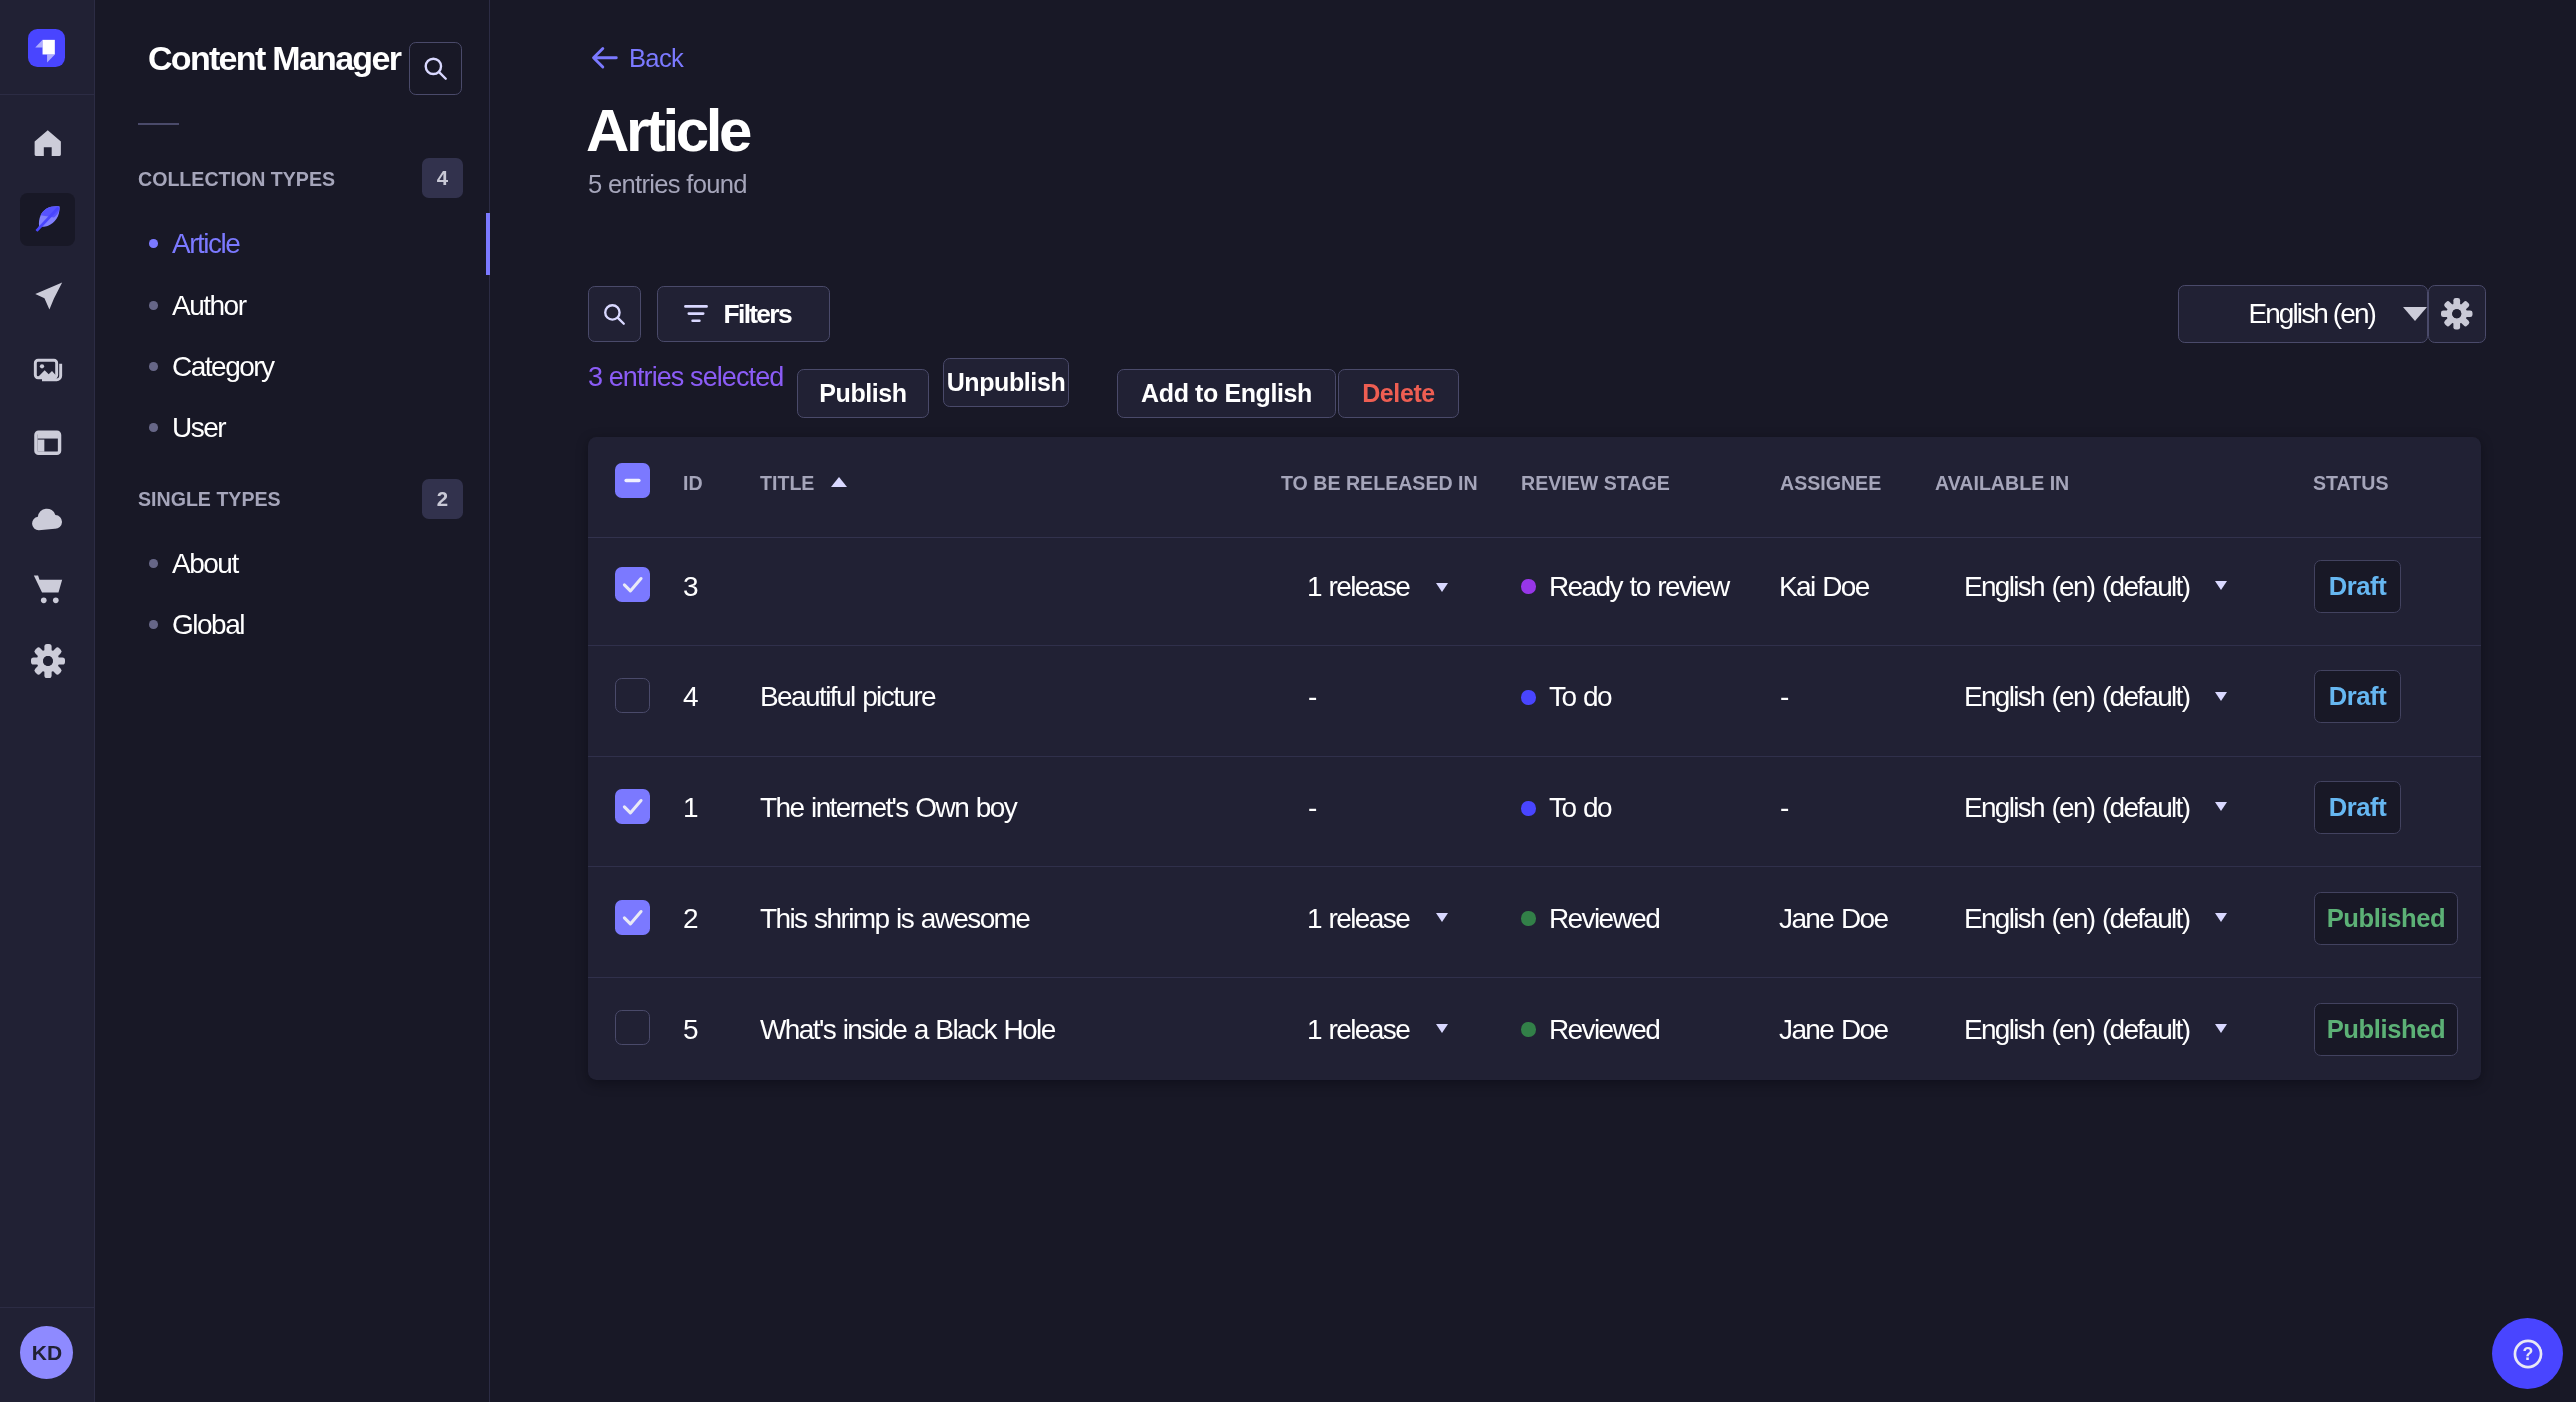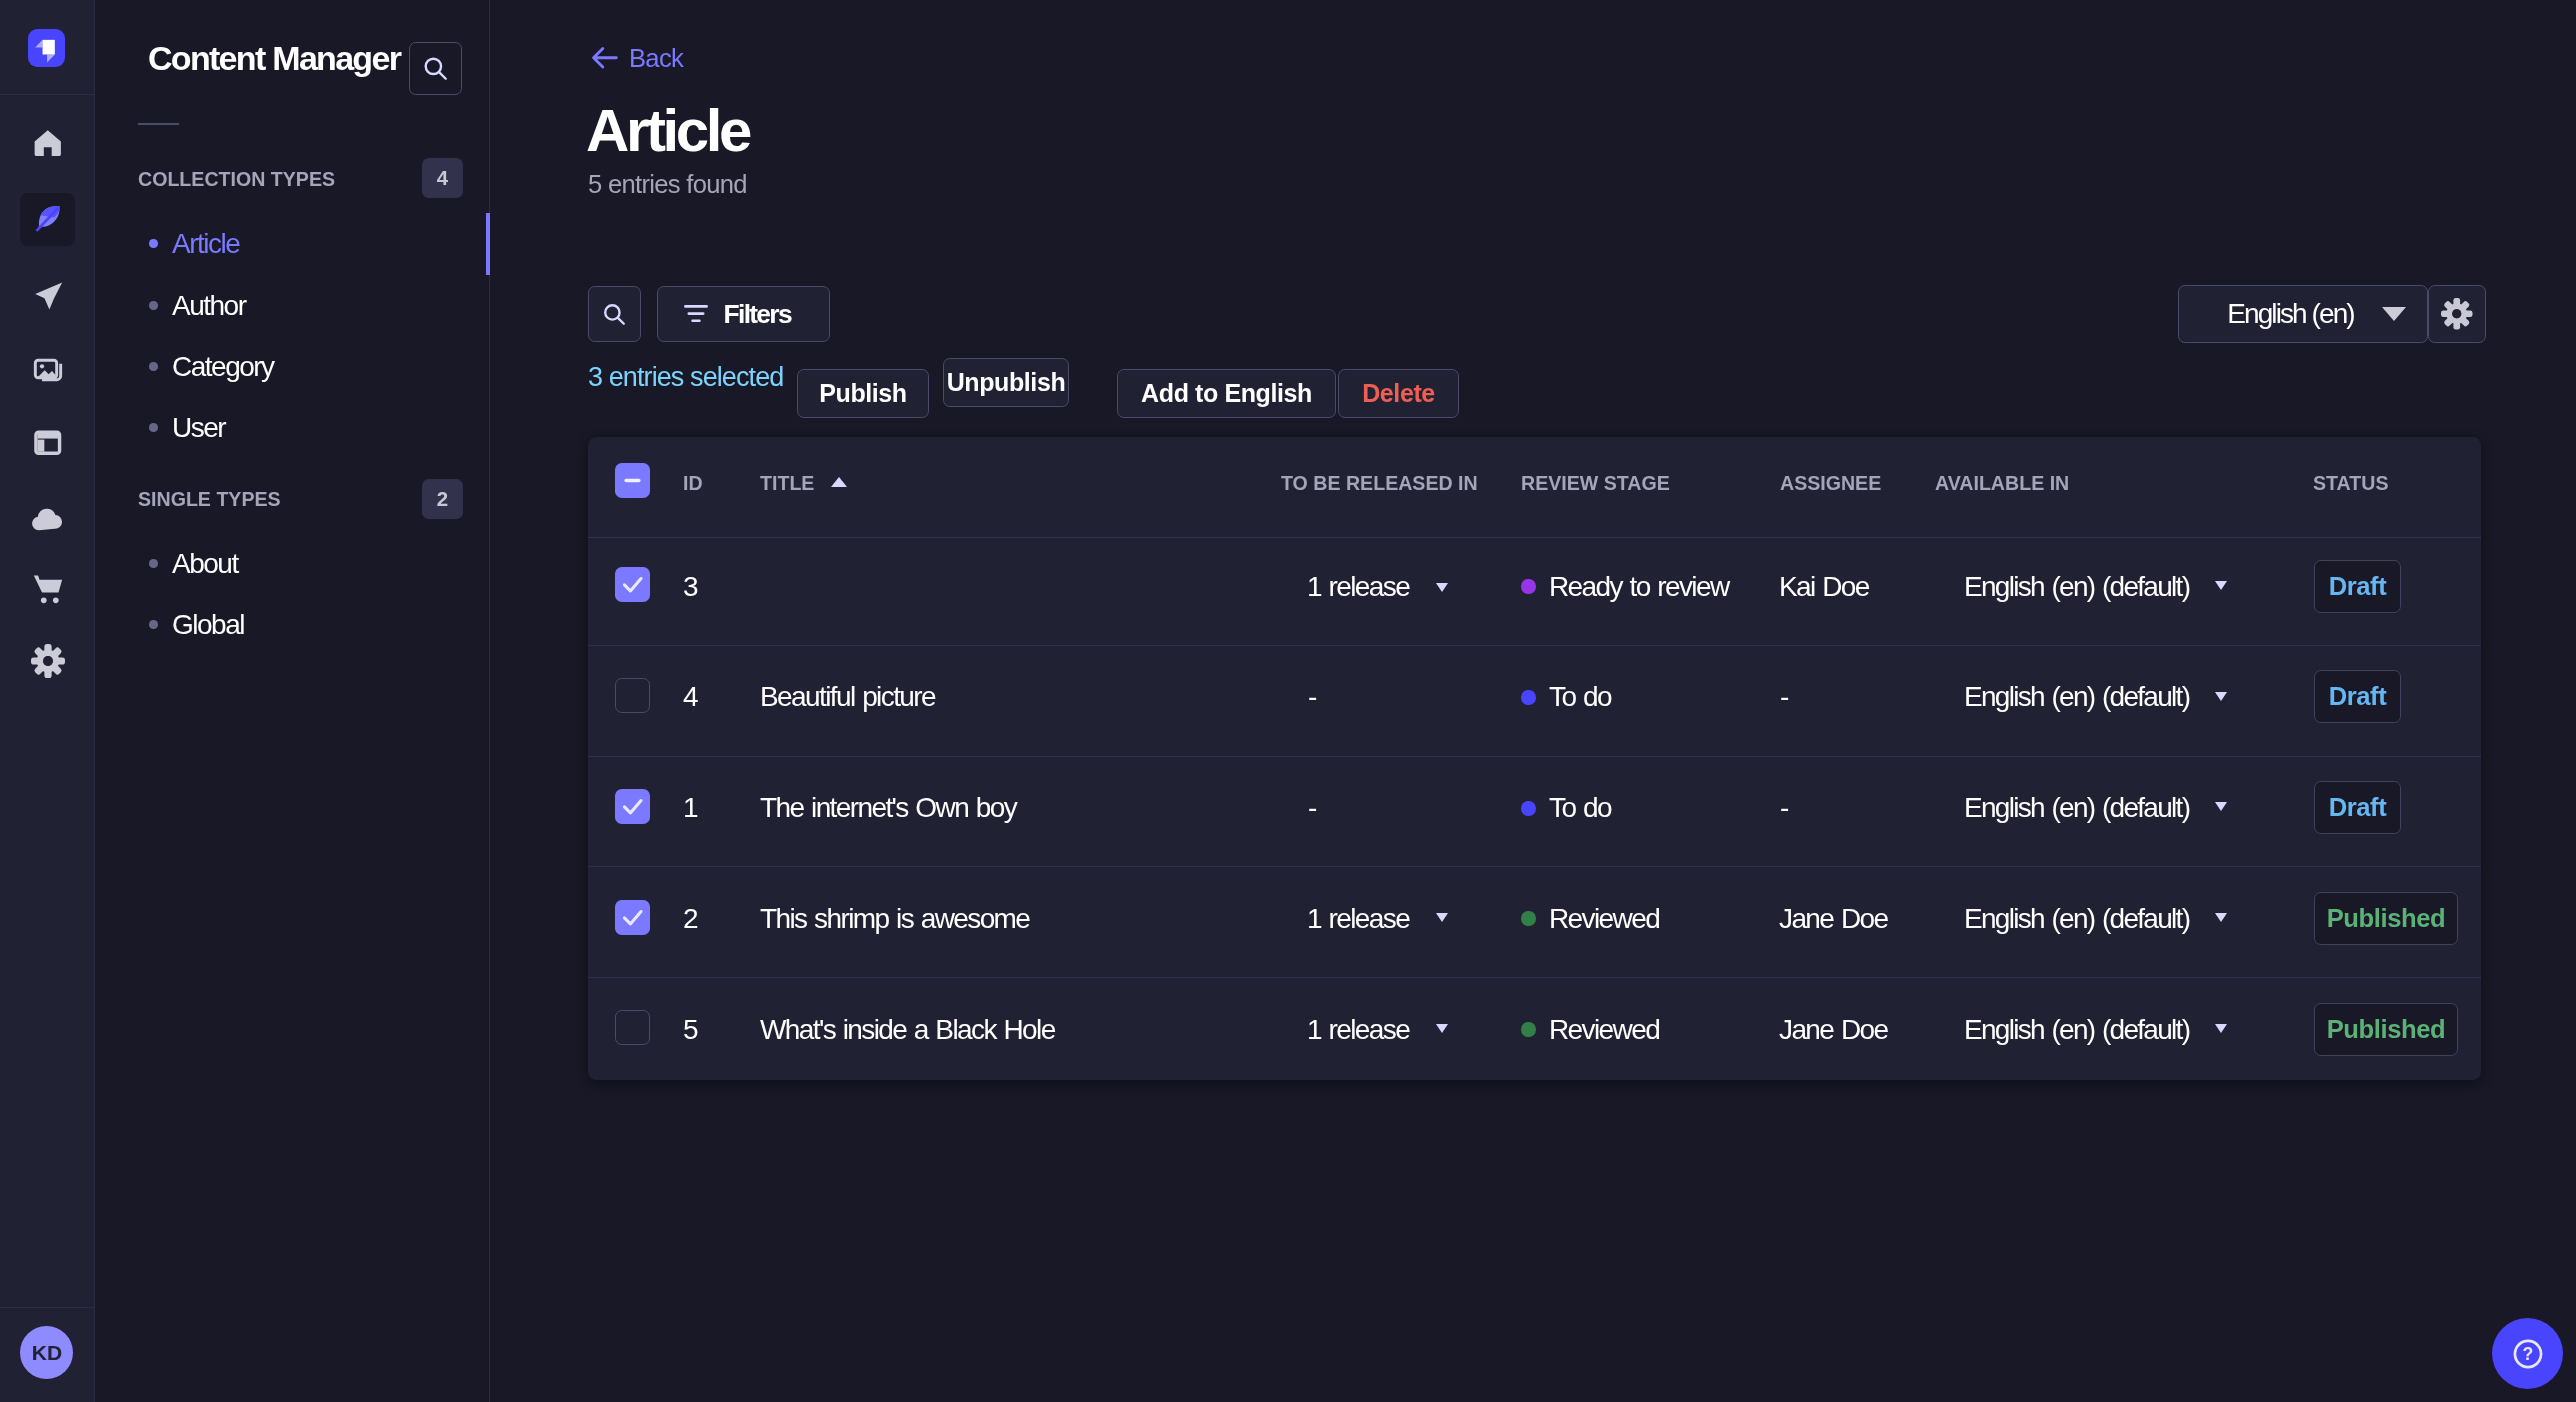--- a/index.html
+++ b/index.html
@@ -48,21 +48,21 @@
         <path d="M20 20 L27 27" stroke="#d9d8ff" stroke-width="2.8" stroke-linecap="round"></path>
       </svg>
   </div>
   <div class="btn" style="left:657px; top:270px; width:173px; height:56px; font-size:26.4px; justify-content:flex-start; padding-left:25.6px; letter-spacing:-1.7px;">
     <svg width="24" height="22" viewBox="0 0 28 26" style="margin-right:16px;">
         <path d="M1.5 4 h25 M5.5 12.5 h17 M10 21 h8" stroke="#d9d8ff" stroke-width="3.2" stroke-linecap="round"></path>
       </svg>
     Filters
   </div>
 
-  <div class="btn" style="left:2178px; top:269px; width:250px; height:58px; font-size:28px; font-weight:normal; letter-spacing:-1.9px; justify-content:center; padding-left:27px;">
+  <div class="btn" style="left:2178px; top:269px; width:250px; height:58px; font-size:28px; font-weight:normal; letter-spacing:-1.9px; justify-content:flex-end; padding-left:27px;">
     English (en)
     <span class="caret" style="position:static; margin-left:28px; border-left-width:12px; border-right-width:12px; border-top-width:14.5px; border-top-color:#ccccd9;"></span>
   </div>
   <div class="btn" style="left:2428px; top:269px; width:58px; height:58px;">
     <svg width="31.5" height="31.5" viewBox="0 0 32 32">
       <g fill="#c9c9d6" transform="translate(16,16)">
         <circle r="10.5"></circle>
         <circle r="4.6" fill="#181826"></circle>
         <g>
           <rect x="-3.4" y="-16" width="6.8" height="9" rx="2.4"></rect>
@@ -72,21 +72,21 @@
           <rect x="-3.4" y="-16" width="6.8" height="9" rx="2.4" transform="rotate(45)"></rect>
           <rect x="-3.4" y="7" width="6.8" height="9" rx="2.4" transform="rotate(45)"></rect>
           <rect x="-16" y="-3.4" width="9" height="6.8" rx="2.4" transform="rotate(45)"></rect>
           <rect x="7" y="-3.4" width="9" height="6.8" rx="2.4" transform="rotate(45)"></rect>
         </g>
         <circle r="4.6" fill="#212134"></circle>
       </g>
     </svg>
   </div>
 
-  <div class="abs" style="left:588px; top:362px; font-size:27px; color:#7dd3fc; letter-spacing:-0.9px;">3 entries selected</div>
+  <div class="abs" style="left:588px; top:362px; font-size:27px; color:#8b5cf6; letter-spacing:-0.9px;">3 entries selected</div>
   <div class="btn" style="left:797px; top:353px; width:132px; height:49px;">Publish</div>
   <div class="btn" style="left:943px; top:342px; width:126px; height:49px;">Unpublish</div>
   <div class="btn" style="left:1117px; top:353px; width:219px; height:49px;">Add to English</div>
   <div class="btn" style="left:1338px; top:353px; width:121px; height:49px; color:#ee5e52;">Delete</div>
 
   <div class="abs" style="left:588px; top:437px; width:1893px; height:643px; border-radius:8.5px; background:#212134; box-shadow:0 3.4px 12px rgba(3,3,10,0.35);"></div>
 
   <div class="check on" style="top:463px;"><svg width="35" height="35" viewBox="0 0 41 41">
         <rect x="11" y="18.5" width="19" height="4" rx="2" fill="#f0f0ff"></rect>
       </svg></div>

